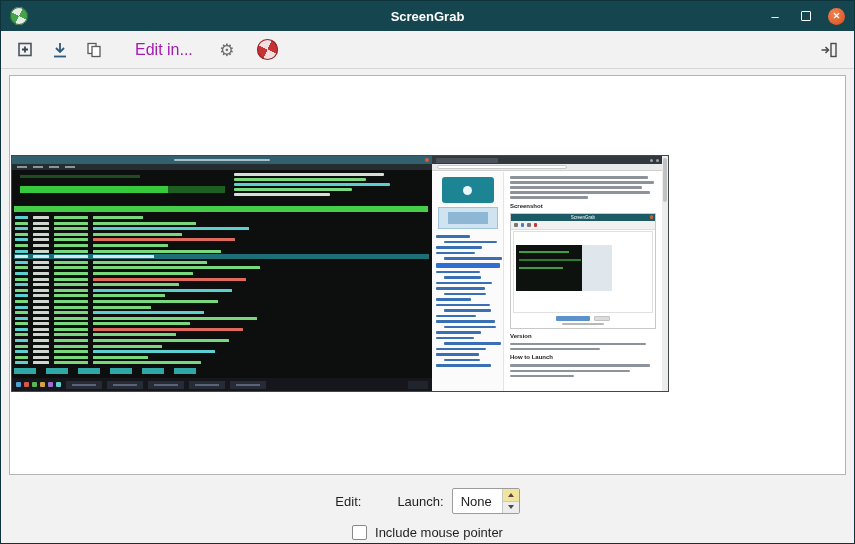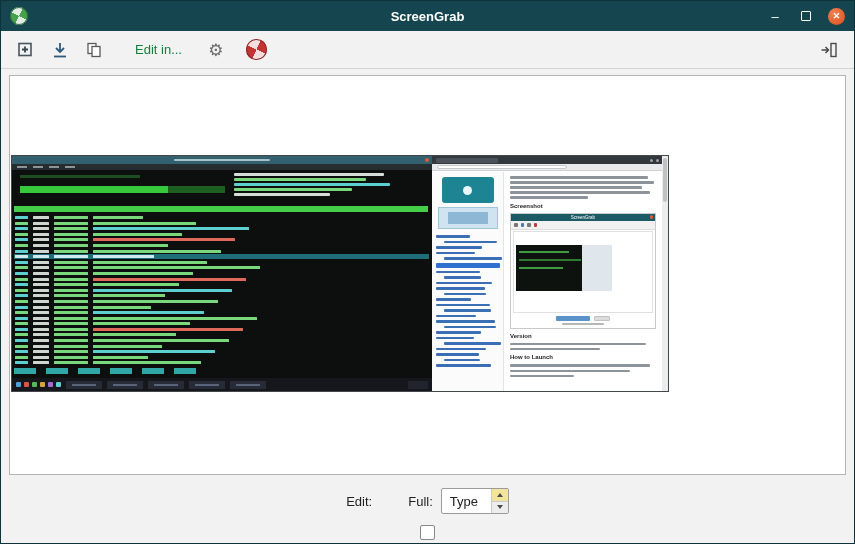--- a/index.html
+++ b/index.html
@@ -17,21 +17,21 @@
     box-shadow:inset 0 0 0 1px #2e6b36;}
   .win-title{position:absolute;left:0;right:0;text-align:center;color:#fff;font-weight:bold;font-size:13px;}
   .win-btns{margin-left:auto;display:flex;gap:13px;align-items:center;z-index:2;}
   .win-btn{width:18px;height:18px;display:flex;align-items:center;justify-content:center;color:#fff;font-size:13px;cursor:default;}
   .max-glyph{width:10px;height:10px;border:1.5px solid #fff;border-radius:1px;}
   .close-btn{width:17px;height:17px;border-radius:50%;background:radial-gradient(circle at 35% 30%,#f08150,#dd4f1d);
     color:#fff;font-size:9px;font-weight:bold;display:flex;align-items:center;justify-content:center;}
   
   .toolbar{height:38px;background:#f2f2f2;border-bottom:1px solid #d5d5d5;display:flex;align-items:center;padding:0 10px;gap:4px;}
   .tbtn{width:30px;height:30px;display:flex;align-items:center;justify-content:center;border-radius:3px;}
-  .edit-in{font-size:13px;color:#15803d;padding:0 10px;margin-left:12px;height:30px;display:flex;align-items:center;}
+  .edit-in{font-size:16px;color:#a21caf;padding:0 10px;margin-left:12px;height:30px;display:flex;align-items:center;}
   .gear{font-family:"DejaVu Sans",sans-serif;font-size:17px;color:#6d6d6d;margin-left:10px;}
   .red-logo{width:21px;height:21px;border-radius:50%;
     background:conic-gradient(from 25deg,#c43434 0 25%,#f2dede 25% 50%,#c43434 50% 75%,#f2dede 75%);
     box-shadow:inset 0 0 0 1px #8e2424;margin-left:16px;}
   .toolbar-spacer{flex:1;}
   
   .preview{margin:6px 8px 0 8px;height:400px;border:1px solid #b4b4b4;background:#fff;position:relative;overflow:hidden;}
   .shot{position:absolute;left:2px;top:80px;width:656px;height:235px;background:#101010;box-shadow:0 0 0 1px #42484a;}
   
   .term{position:absolute;left:0;top:0;width:420px;height:222px;}
@@ -490,28 +490,29 @@
         <span class="taskrect">
           <i></i>
         </span>
         <span class="clockrect"></span>
       </div>
   </div>
 </div>
 
 <div class="ctrl-row">
   <span class="ctrl-label">Edit:</span>
-  <span class="ctrl-label delay-label">Full:</span>
+  <span class="ctrl-label delay-label">Launch:</span>
   <div class="spin">
-    <span class="spin-val">Type</span>
+    <span class="spin-val">None</span>
     <span class="spin-btns">
       <span class="spin-up">
           <span class="arr-up"></span>
         </span>
       <span class="spin-down">
           <span class="arr-down"></span>
         </span>
     </span>
   </div>
 </div>
 <div class="cb-row">
   <span class="cb"></span>
+  <span class="cb-label">Include mouse pointer</span>
 </div>
 
 </body></html>

